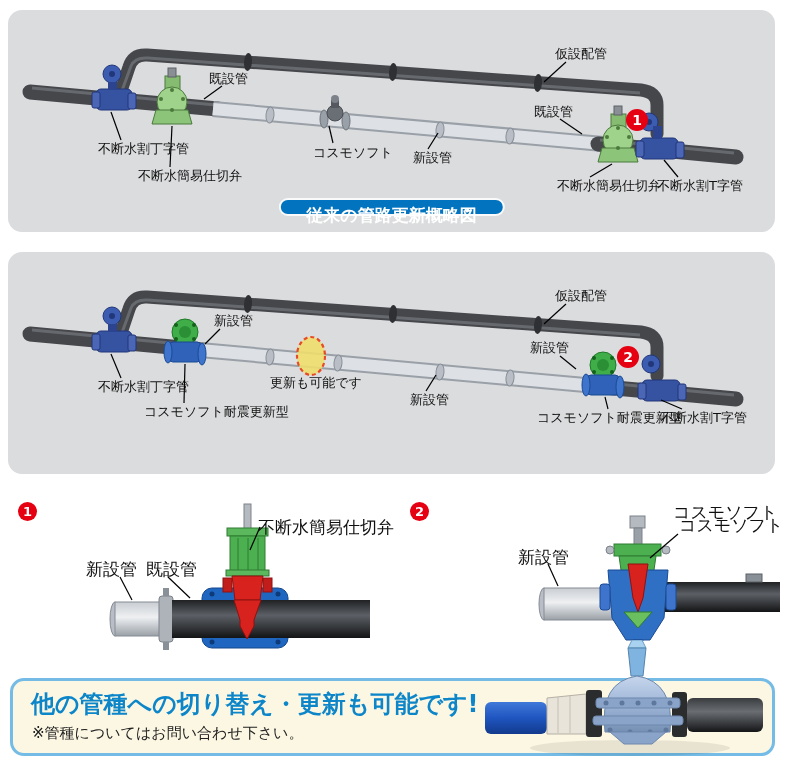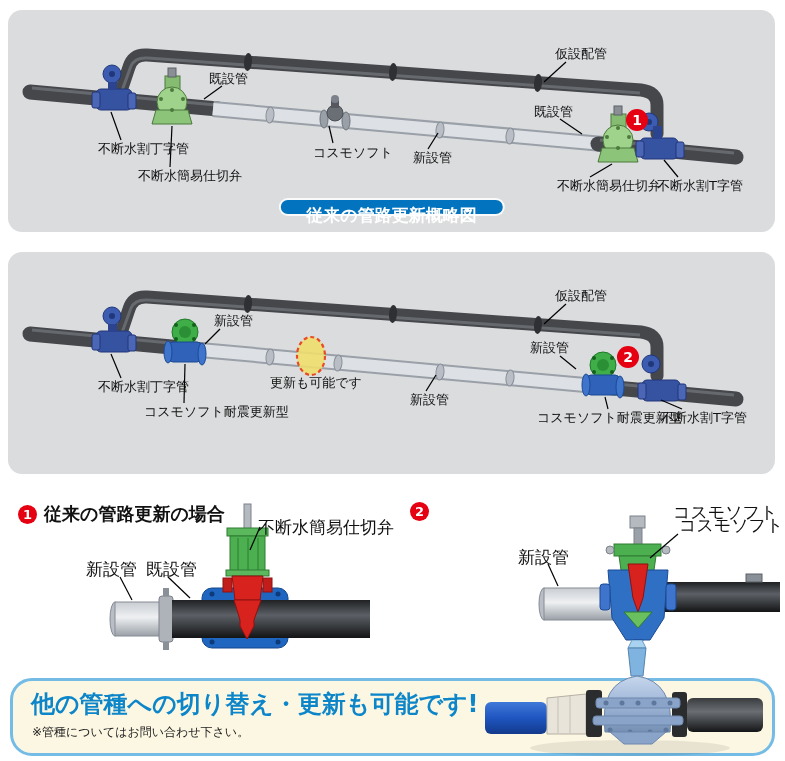--- a/index.html
+++ b/index.html
@@ -35,28 +35,28 @@
   }
   .case-heading .mini-badge {
     width:19px; height:19px; border-radius:50%; background:#e50012;
     color:#fff; font-weight:bold; font-size:13px; text-align:center;
     line-height:19px; flex:0 0 auto;
   }
   .case-heading .txt { font-size:18px; font-weight:bold; color:#111; }
   .small-lbl { position:absolute; font-size:17px; line-height:13px; color:#101010; white-space:nowrap; }
   #info-box {
     position:absolute; left:10px; top:678px; width:765px; height:78px;
-    background:#fcf7e3; border:3px solid #74bce6; border-radius:22px; z-index:1;
+    background:#fcf7e3; border:3px solid #74bce6; border-radius:14px; z-index:1;
   }
   #info-headline {
     position:absolute; left:18px; top:7px; font-size:24px; font-weight:bold;
     color:#0d86c9; white-space:nowrap;
   }
   #info-note {
-    position:absolute; left:19px; top:43px; font-size:12px; color:#222; white-space:nowrap;
+    position:absolute; left:19px; top:43px; font-size:15px; color:#222; white-space:nowrap;
   }
   .illus { position:absolute; }
   #photo-svg { z-index:2; }
 </style>
 </head>
 <body>
 
 <div class="panel" id="panel1">
   <svg width="767" height="222" viewBox="0 0 767 222">
 
@@ -227,21 +227,20 @@
   <div class="lbl" style="left:522px; top:89px;">新設管</div>
   <div class="lbl" style="left:90px;  top:128px;">不断水割丁字管</div>
   <div class="lbl" style="left:136px; top:153px;">コスモソフト耐震更新型</div>
   <div class="lbl" style="left:529px; top:159px;">コスモソフト耐震更新型</div>
   <div class="lbl" style="left:653px; top:159px;">不断水割T字管</div>
   <div class="num-badge" style="left:609px; top:94px;">2</div>
 </div>
 
 <div class="case-heading" style="left:18px; top:502px;">
   <span class="mini-badge">1</span>
-  <span class="txt">従来の管路更新の場合</span>
 </div>
 
 <svg class="illus" style="left:20px; top:500px;" width="360" height="170" viewBox="0 0 360 170">
   <defs>
     <linearGradient id="lp" x1="0" y1="0" x2="0" y2="1">
       <stop offset="0" stop-color="#c9cdd2"></stop>
         <stop offset="0.45" stop-color="#eef0f2"></stop>
         <stop offset="1" stop-color="#9aa0a7"></stop>
     </linearGradient>
     <linearGradient id="dp" x1="0" y1="0" x2="0" y2="1">

